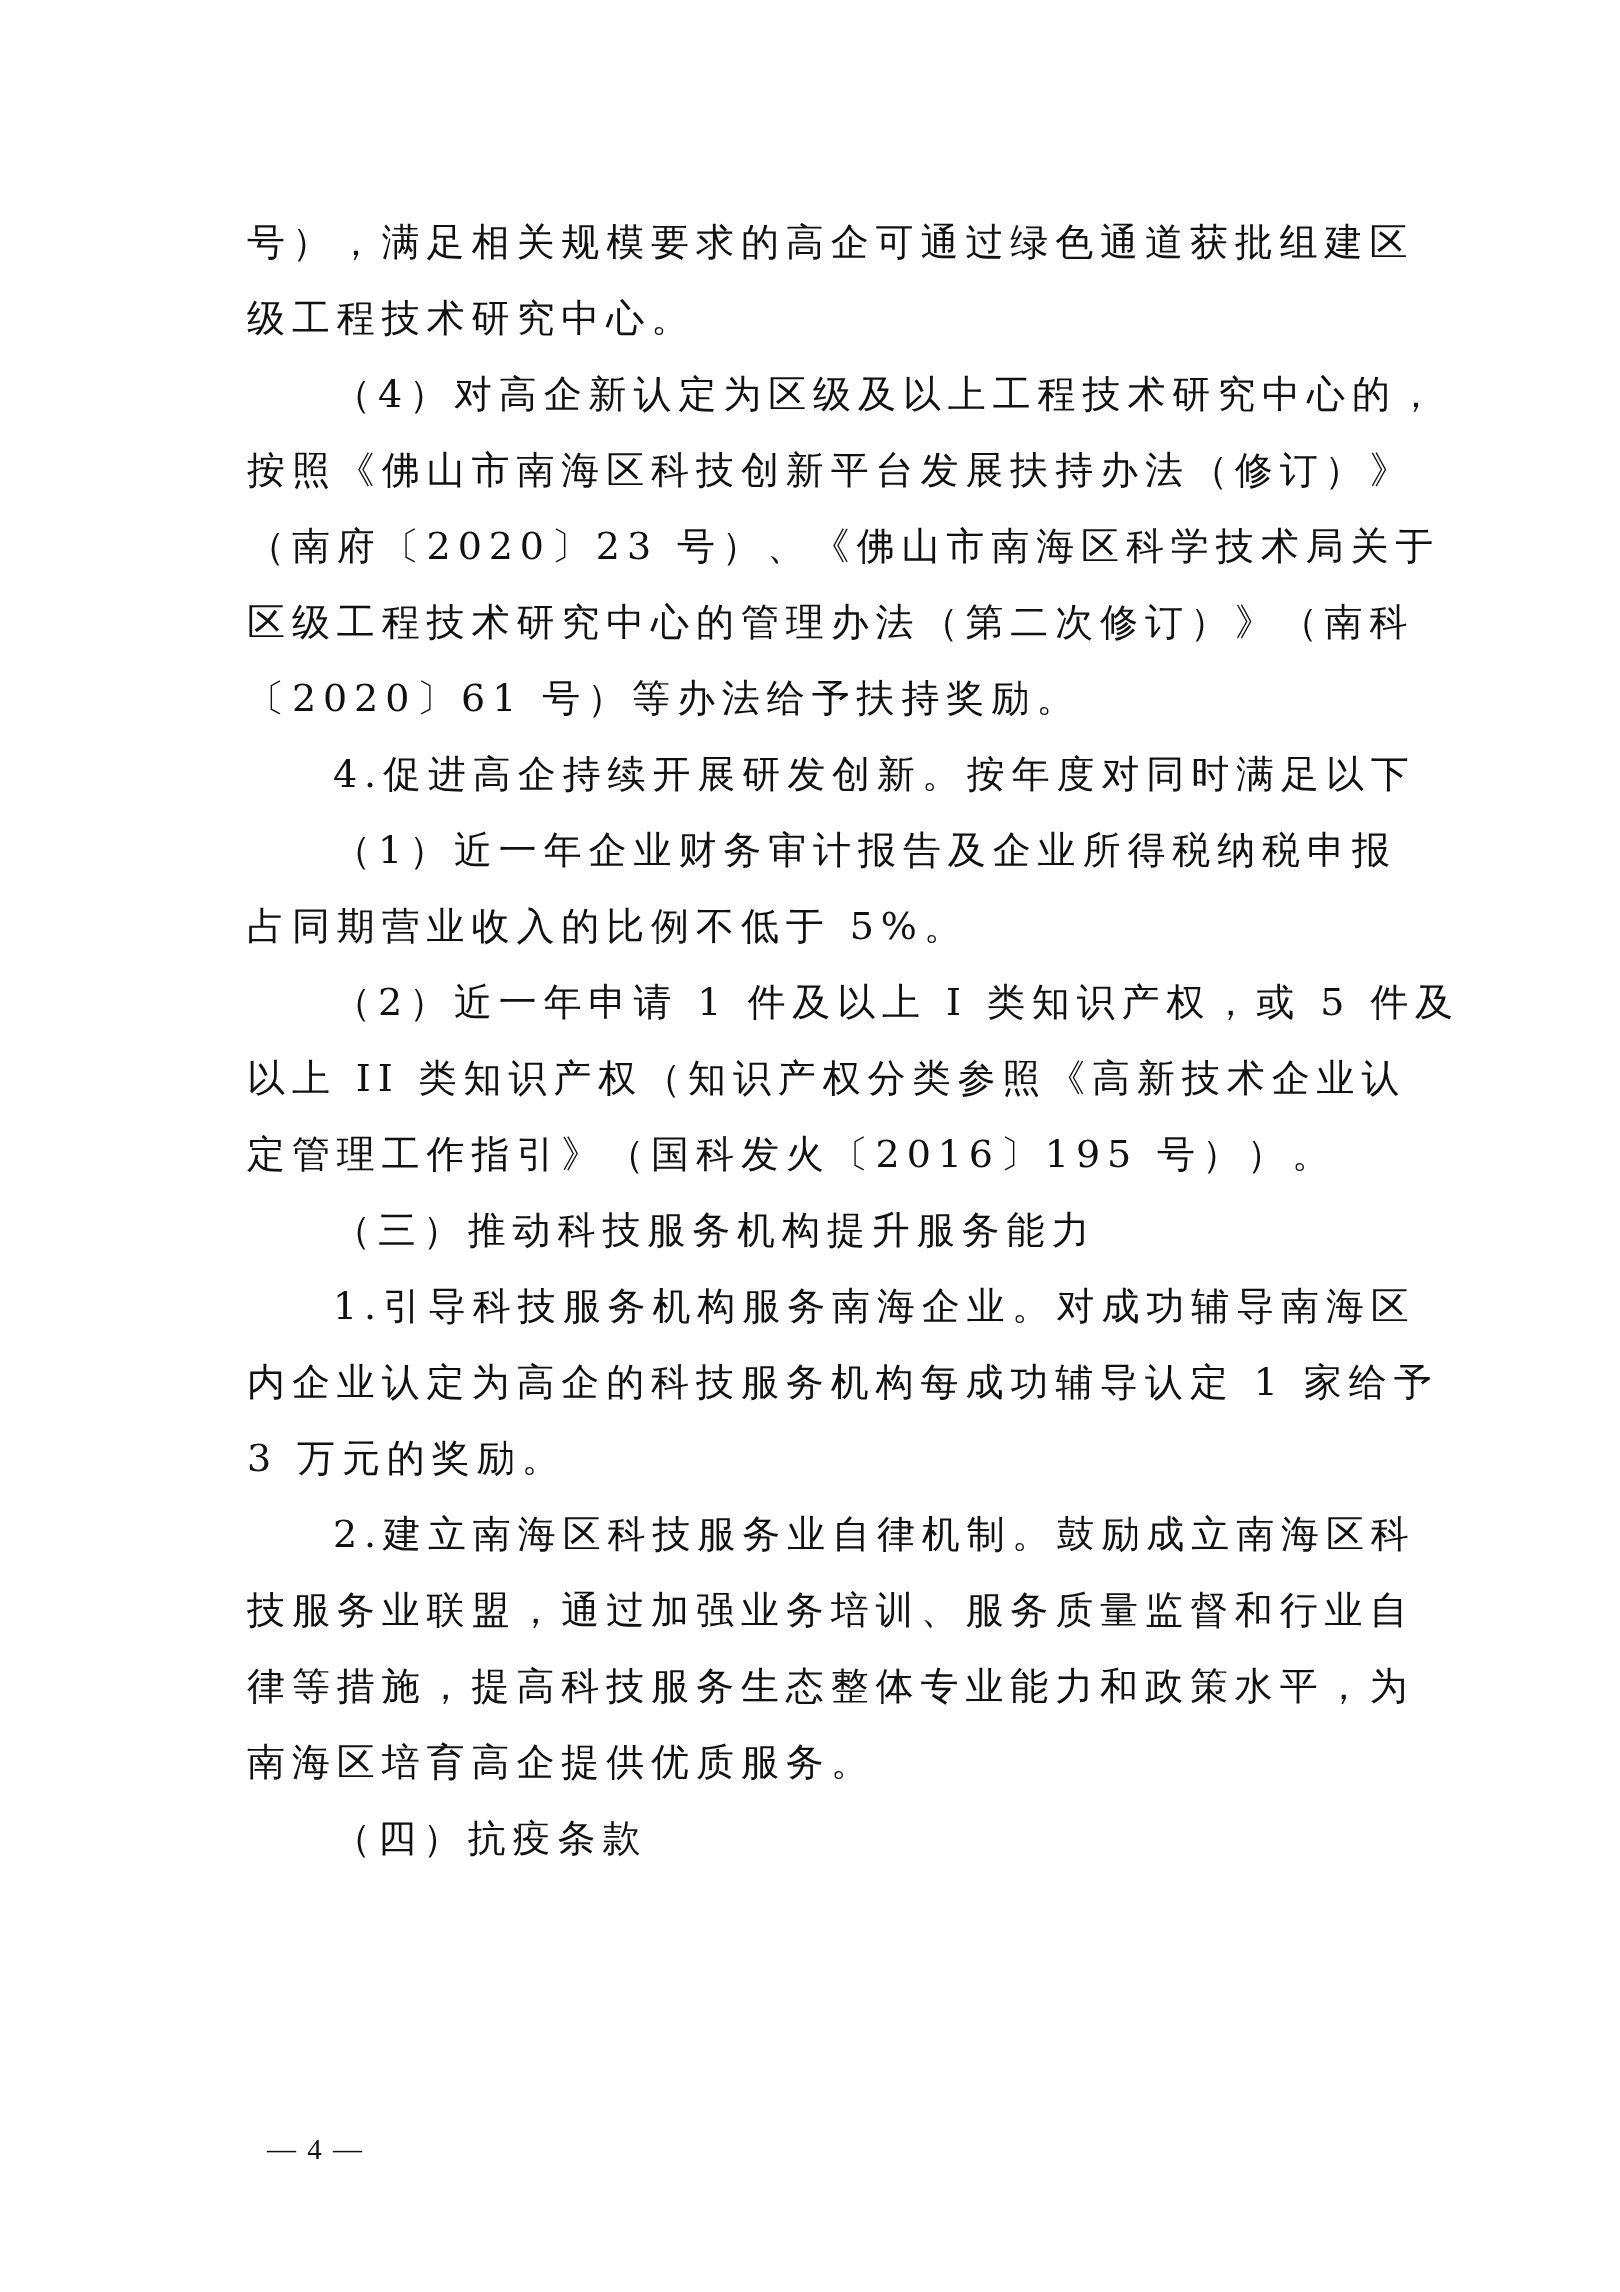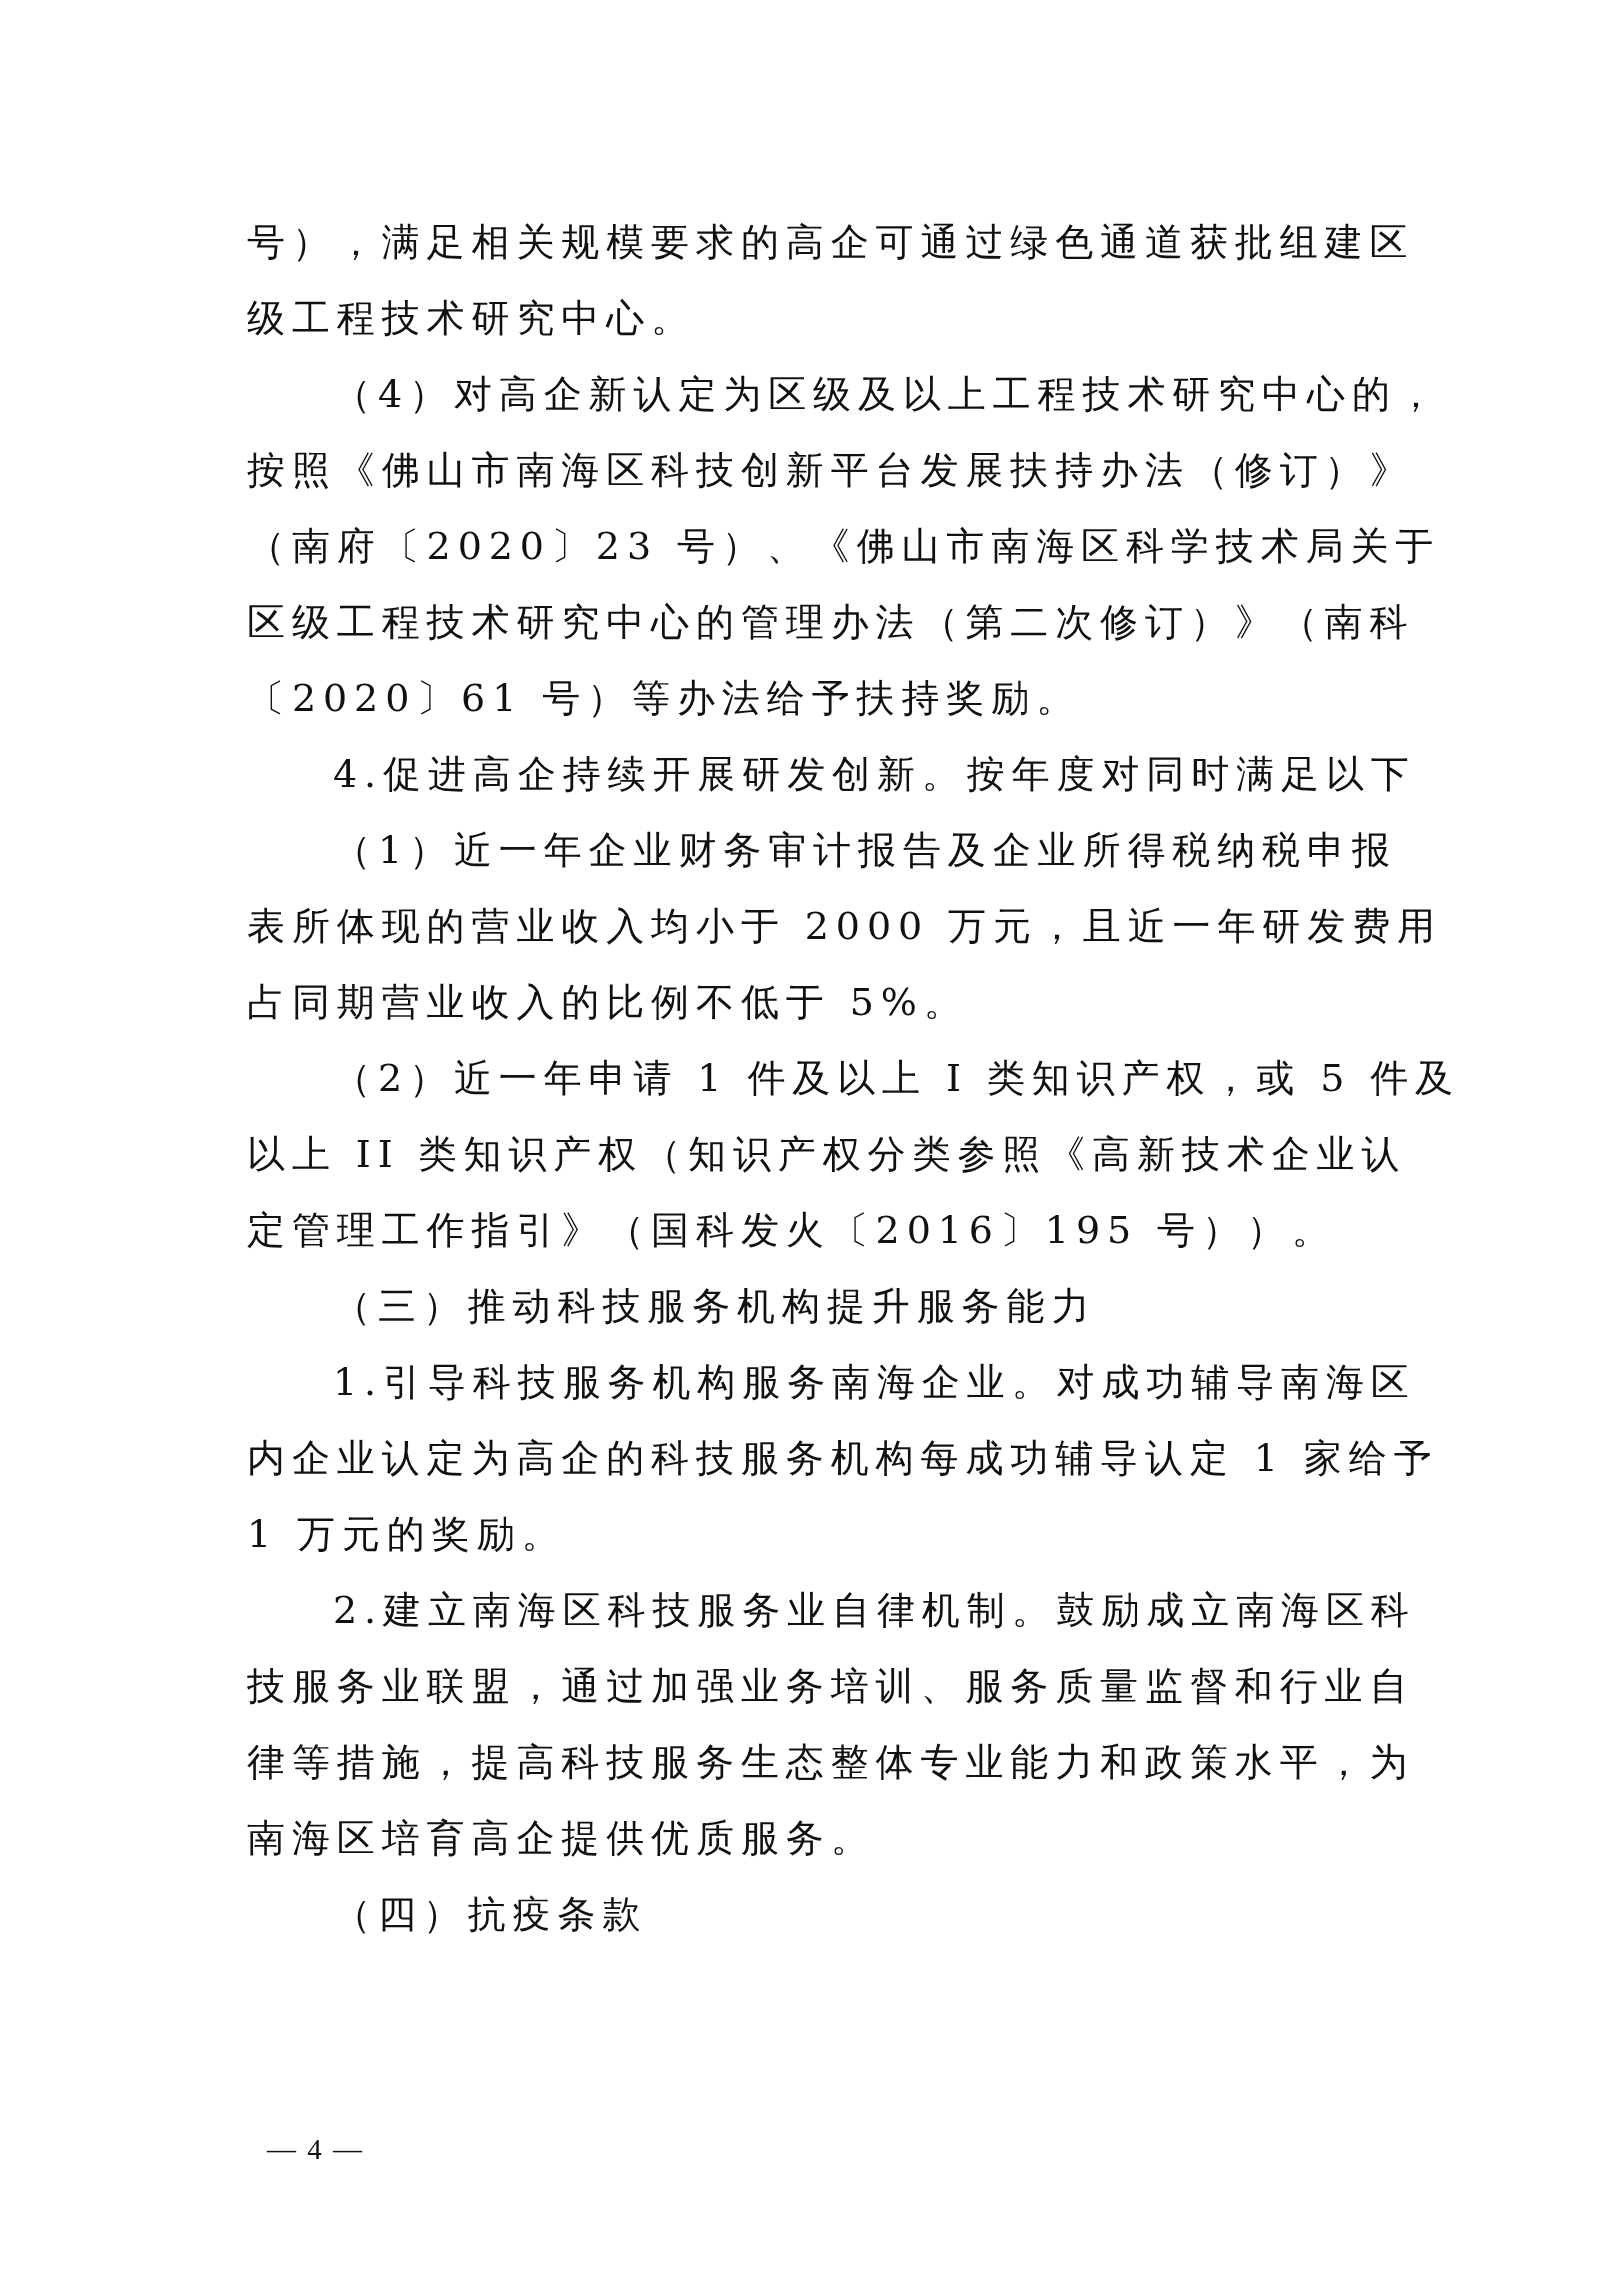--- a/index.html
+++ b/index.html
@@ -58,29 +58,28 @@
   <div class="body-text">
     <div class="line">号），满足相关规模要求的高企可通过绿色通道获批组建区</div>
     <div class="line">级工程技术研究中心。</div>
     <div class="line indent">（4）对高企新认定为区级及以上工程技术研究中心的，</div>
     <div class="line">按照《佛山市南海区科技创新平台发展扶持办法（修订）》</div>
     <div class="line">（南府〔2020〕23 号）、《佛山市南海区科学技术局关于</div>
     <div class="line">区级工程技术研究中心的管理办法（第二次修订）》（南科</div>
     <div class="line">〔2020〕61 号）等办法给予扶持奖励。</div>
     <div class="line indent">4.促进高企持续开展研发创新。按年度对同时满足以下</div>
     <div class="line indent">（1）近一年企业财务审计报告及企业所得税纳税申报</div>
-    <div class="line">表所体现的营业收入均小于 2000 万元，且近一年研发费用</div>
     <div class="line">占同期营业收入的比例不低于 5%。</div>
     <div class="line indent">（2）近一年申请 1 件及以上 I 类知识产权，或 5 件及</div>
     <div class="line">以上 II 类知识产权（知识产权分类参照《高新技术企业认</div>
     <div class="line">定管理工作指引》（国科发火〔2016〕195 号））。</div>
     <div class="line indent">（三）推动科技服务机构提升服务能力</div>
     <div class="line indent">1.引导科技服务机构服务南海企业。对成功辅导南海区</div>
     <div class="line">内企业认定为高企的科技服务机构每成功辅导认定 1 家给予</div>
-    <div class="line">1 万元的奖励。</div>
+    <div class="line">3 万元的奖励。</div>
     <div class="line indent">2.建立南海区科技服务业自律机制。鼓励成立南海区科</div>
     <div class="line">技服务业联盟，通过加强业务培训、服务质量监督和行业自</div>
     <div class="line">律等措施，提高科技服务生态整体专业能力和政策水平，为</div>
     <div class="line">南海区培育高企提供优质服务。</div>
     <div class="line indent">（四）抗疫条款</div>
   </div>
 
   <div class="page-number">— 4 —</div>
 </div>
 

